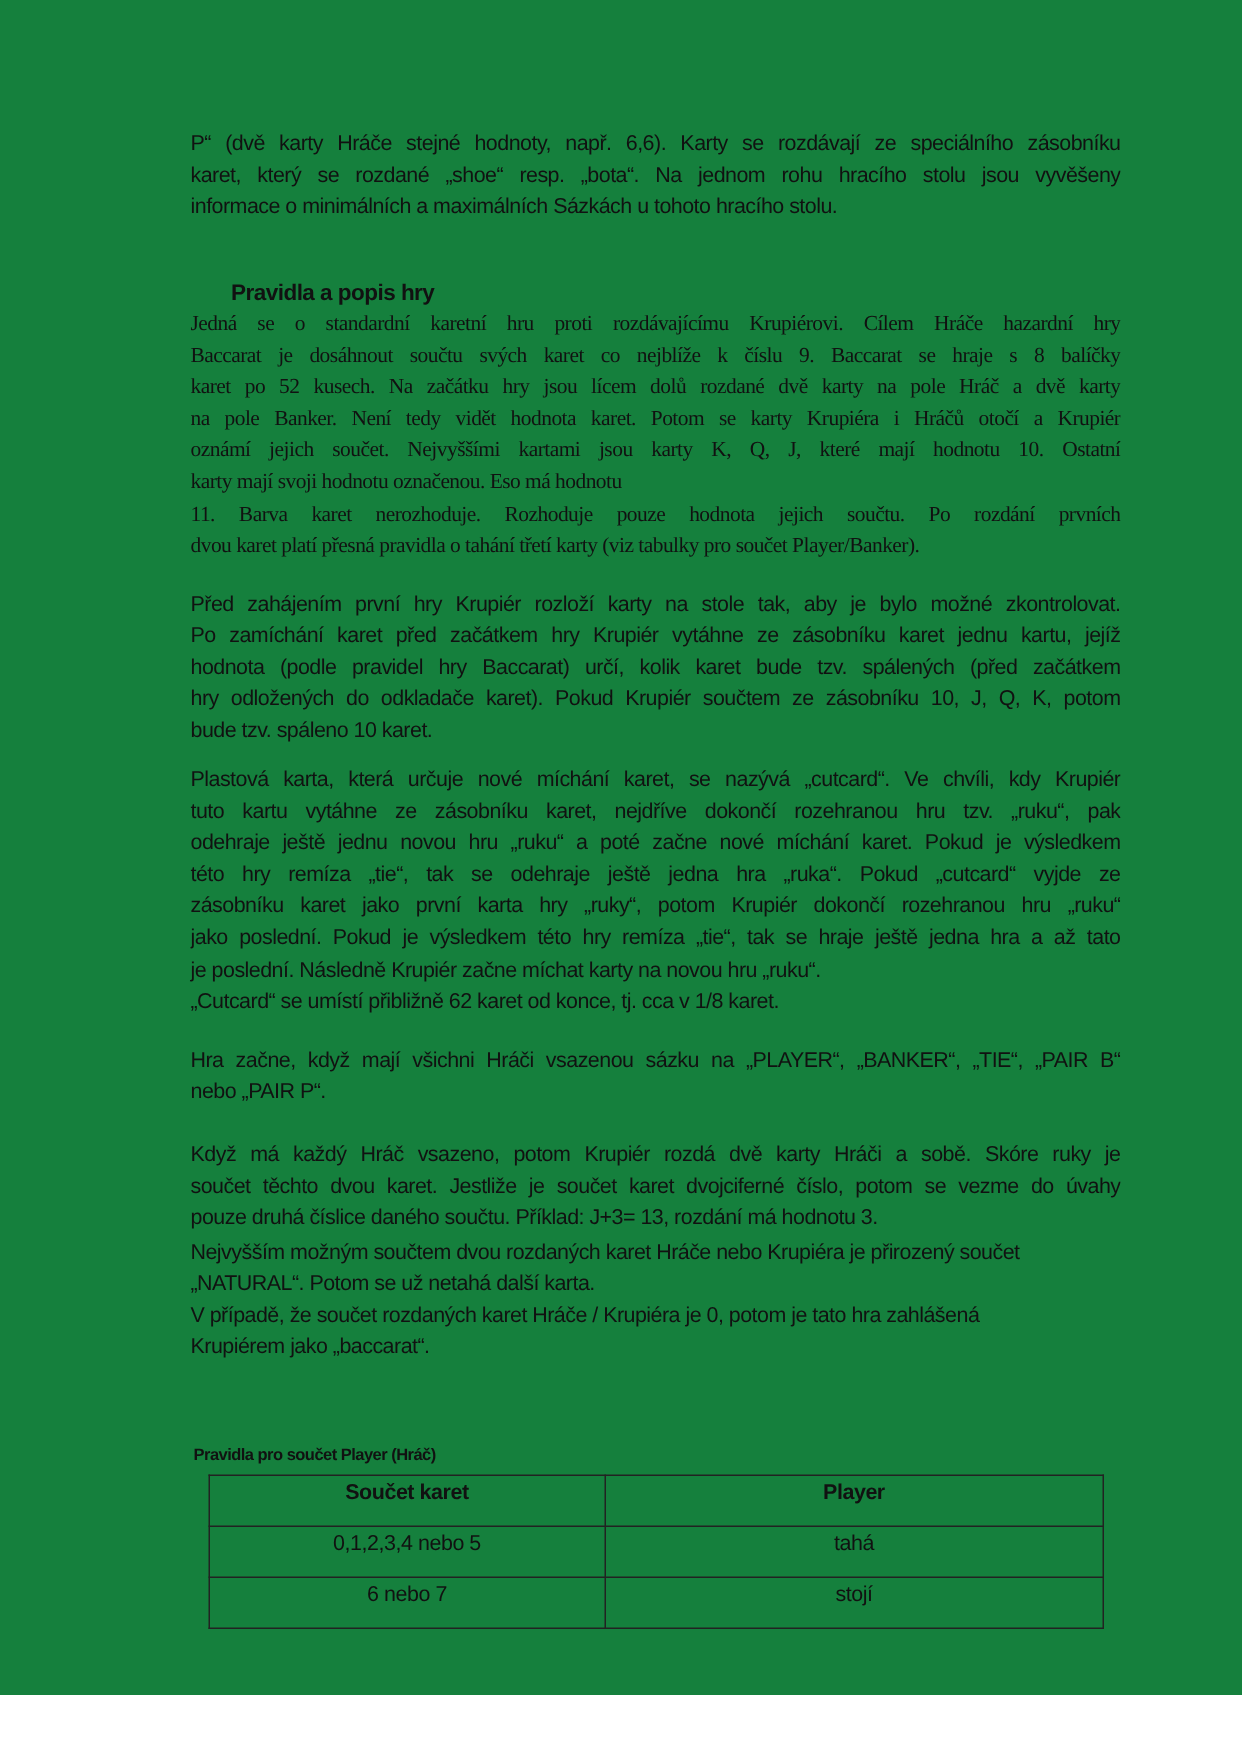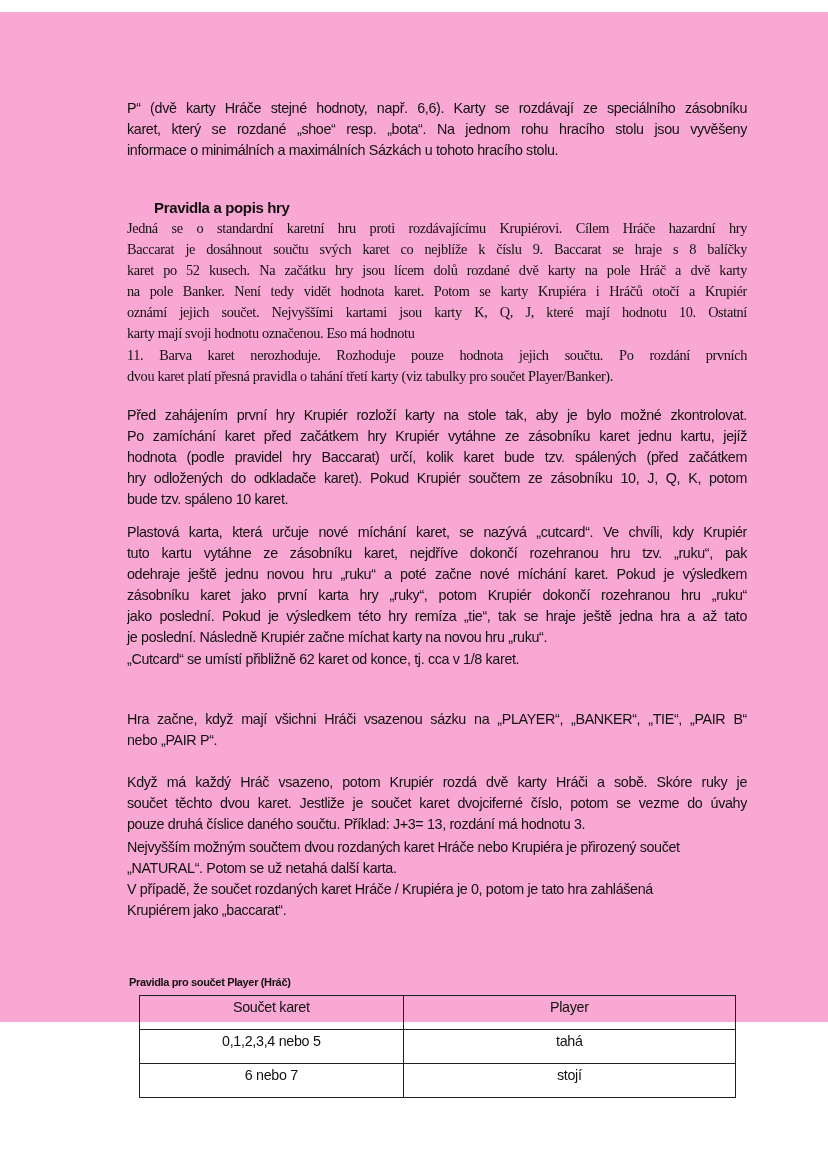--- a/index.html
+++ b/index.html
@@ -1,29 +1,29 @@
 <!DOCTYPE html>
 <html><head>
 <meta charset="utf-8">
 <style>
   html, body { margin: 0; padding: 0; background: #ffffff; }
   body { width: 828px; height: 1170px; position: relative; overflow: hidden;
          font-family: "Liberation Sans", sans-serif; color: #111111; }
-  .page { position: absolute; left: 0; top: 12px; width: 828px; height: 1010px; background: #f9a8d4; }
+  .page { position: absolute; left: 0; top: 0; width: 828px; height: 1130px; background: #15803d; }
   .block { position: absolute; left: 127px; width: 620px; font-size: 14.3px; line-height: 21.1px;
            text-align: justify; letter-spacing: -0.35px; word-spacing: 0px; }
   .jline { display: block; text-align: justify; text-align-last: justify; white-space: normal; height: 21.1px; overflow: hidden; }
   .lline { display: block; text-align: left; white-space: nowrap; height: 21.1px; }
   .heading { position: absolute; left: 127px; font-weight: bold; font-size: 15px; letter-spacing: -0.35px; line-height: 21px; margin-left: 27px; }
   .tbl-heading { position: absolute; left: 129px; top: 960px; font-weight: bold; font-size: 11px; letter-spacing: -0.35px; line-height: 20px; }
   table.rules { position: absolute; left: 139px; top: 983px; width: 597px; border-collapse: collapse;
                 font-size: 14.3px; letter-spacing: -0.3px; }
   table.rules td, table.rules th { border: 1.3px solid #222; text-align: center; vertical-align: top;
                                    padding: 3px 4px 0 4px; height: 30px; font-weight: normal; }
-  table.rules th { font-weight: normal; margin-top: 20px; }
+  table.rules th { font-weight: bold; margin-top: 20px; }
   table.rules col.c1 { width: 264px; }
   table.rules col.c2 { width: 333px; }
 </style>
 </head>
 <body>
 
 <div class="page">
 
   <div class="block" style="top:86px;">
     <span class="jline">P“ (dvě karty Hráče stejné hodnoty, např. 6,6). Karty se rozdávají ze speciálního zásobníku</span>
@@ -49,20 +49,21 @@
     <span class="jline">Po zamíchání karet před začátkem hry Krupiér vytáhne ze zásobníku karet jednu kartu, jejíž</span>
     <span class="jline">hodnota (podle pravidel hry Baccarat) určí, kolik karet bude tzv. spálených (před začátkem</span>
     <span class="jline">hry odložených do odkladače karet). Pokud Krupiér součtem ze zásobníku 10, J, Q, K, potom</span>
     <span class="lline">bude tzv. spáleno 10 karet.</span>
   </div>
 
   <div class="block" style="top:510px;">
     <span class="jline">Plastová karta, která určuje nové míchání karet, se nazývá „cutcard“. Ve chvíli, kdy Krupiér</span>
     <span class="jline">tuto kartu vytáhne ze zásobníku karet, nejdříve dokončí rozehranou hru tzv. „ruku“, pak</span>
     <span class="jline">odehraje ještě jednu novou hru „ruku“ a poté začne nové míchání karet. Pokud je výsledkem</span>
+    <span class="jline">této hry remíza „tie“, tak se odehraje ještě jedna hra „ruka“. Pokud „cutcard“ vyjde ze</span>
     <span class="jline">zásobníku karet jako první karta hry „ruky“, potom Krupiér dokončí rozehranou hru „ruku“</span>
     <span class="jline">jako poslední. Pokud je výsledkem této hry remíza „tie“, tak se hraje ještě jedna hra a až tato</span>
     <span class="lline">je poslední. Následně Krupiér začne míchat karty na novou hru „ruku“.</span>
     <span class="lline">„Cutcard“ se umístí přibližně 62 karet od konce, tj. cca v 1/8 karet.</span>
   </div>
 
   <div class="block" style="top:697px;">
     <span class="jline">Hra začne, když mají všichni Hráči vsazenou sázku na „PLAYER“, „BANKER“, „TIE“, „PAIR B“</span>
     <span class="lline">nebo „PAIR P“.</span>
   </div>

